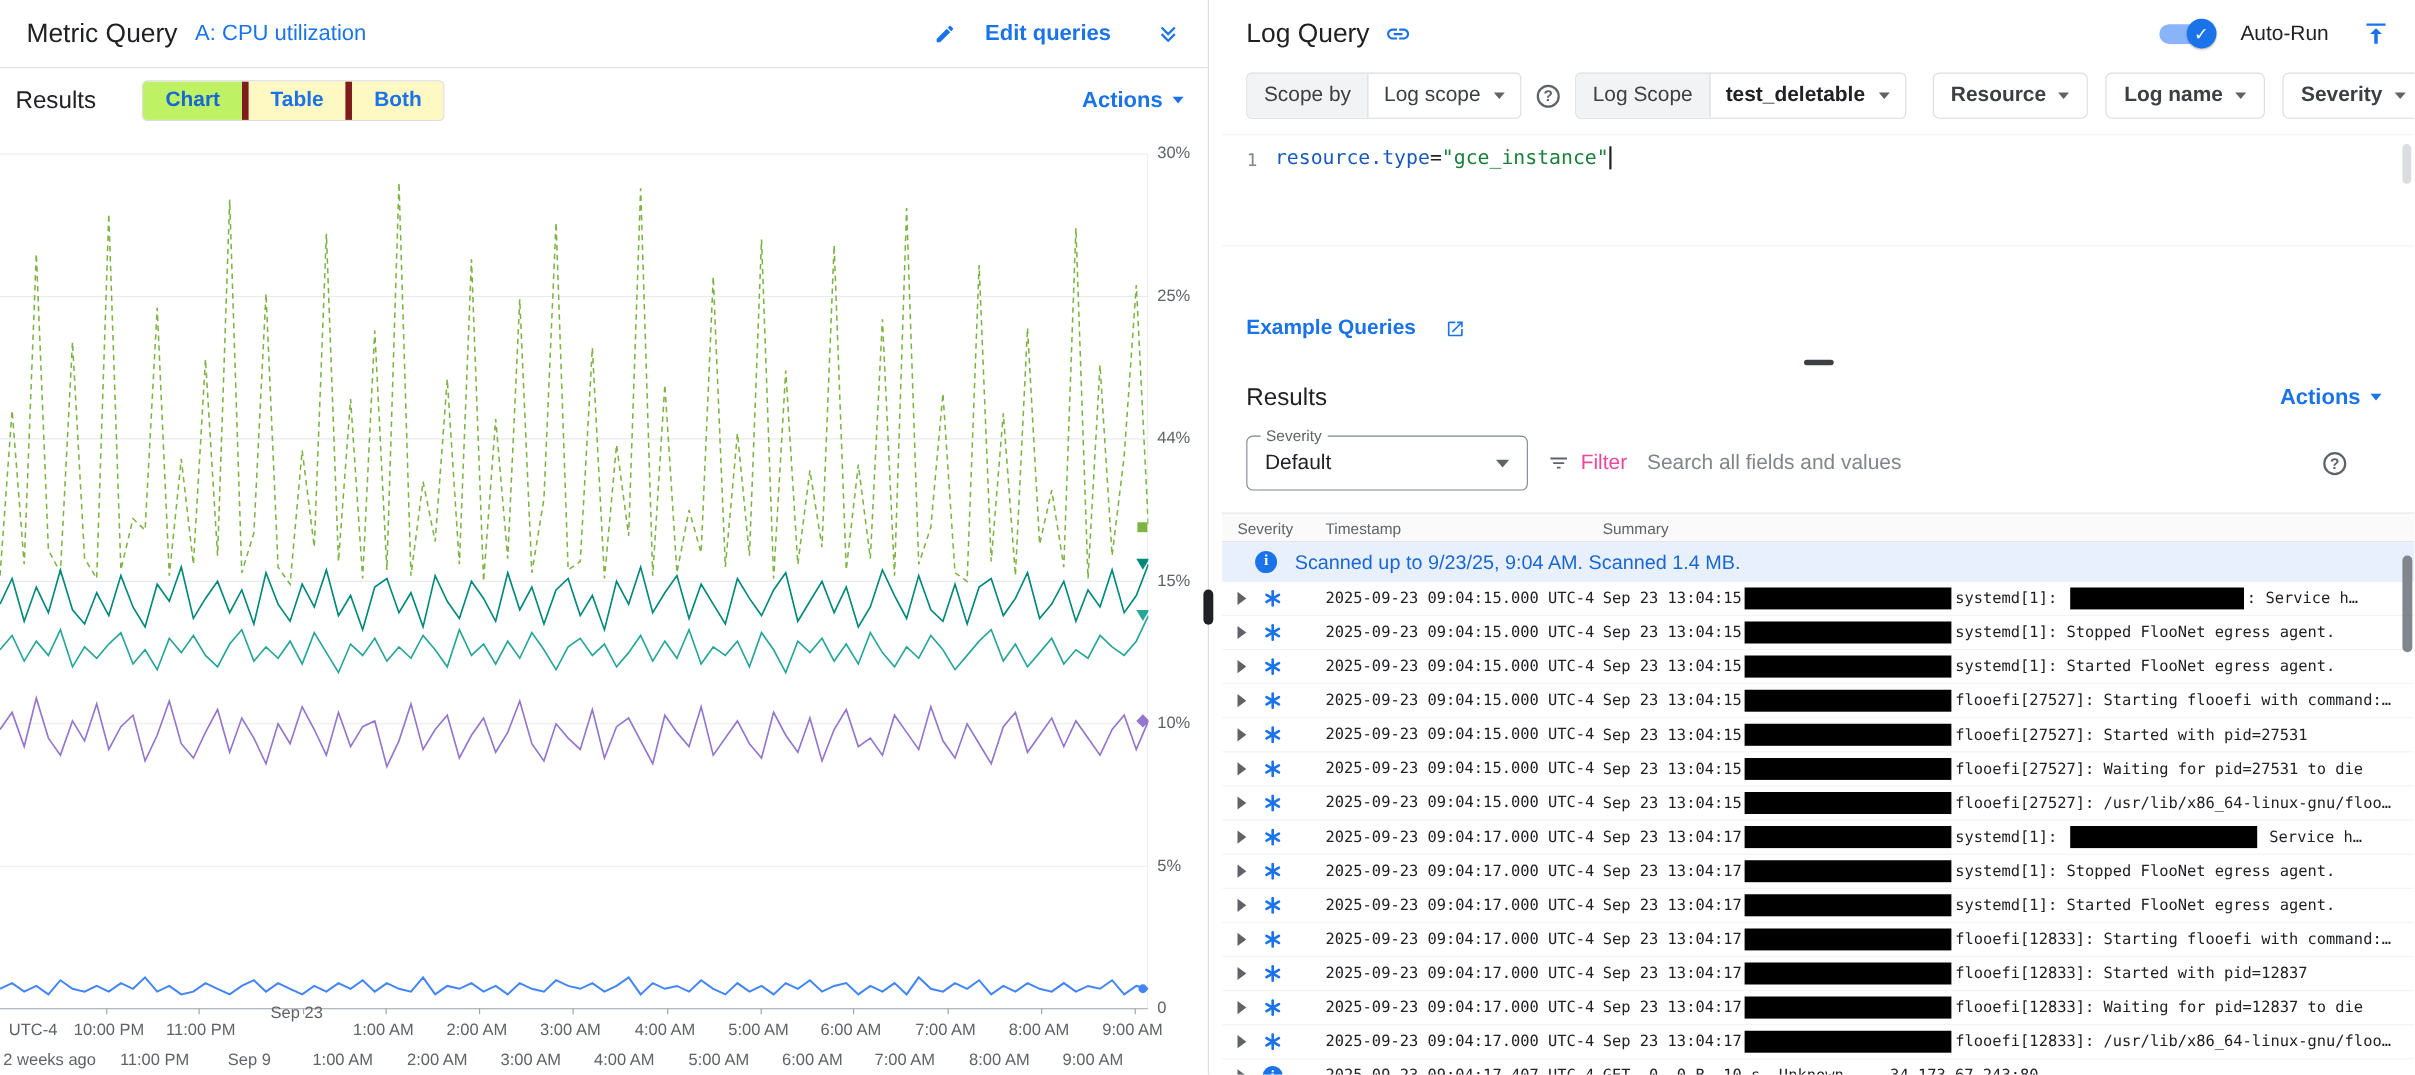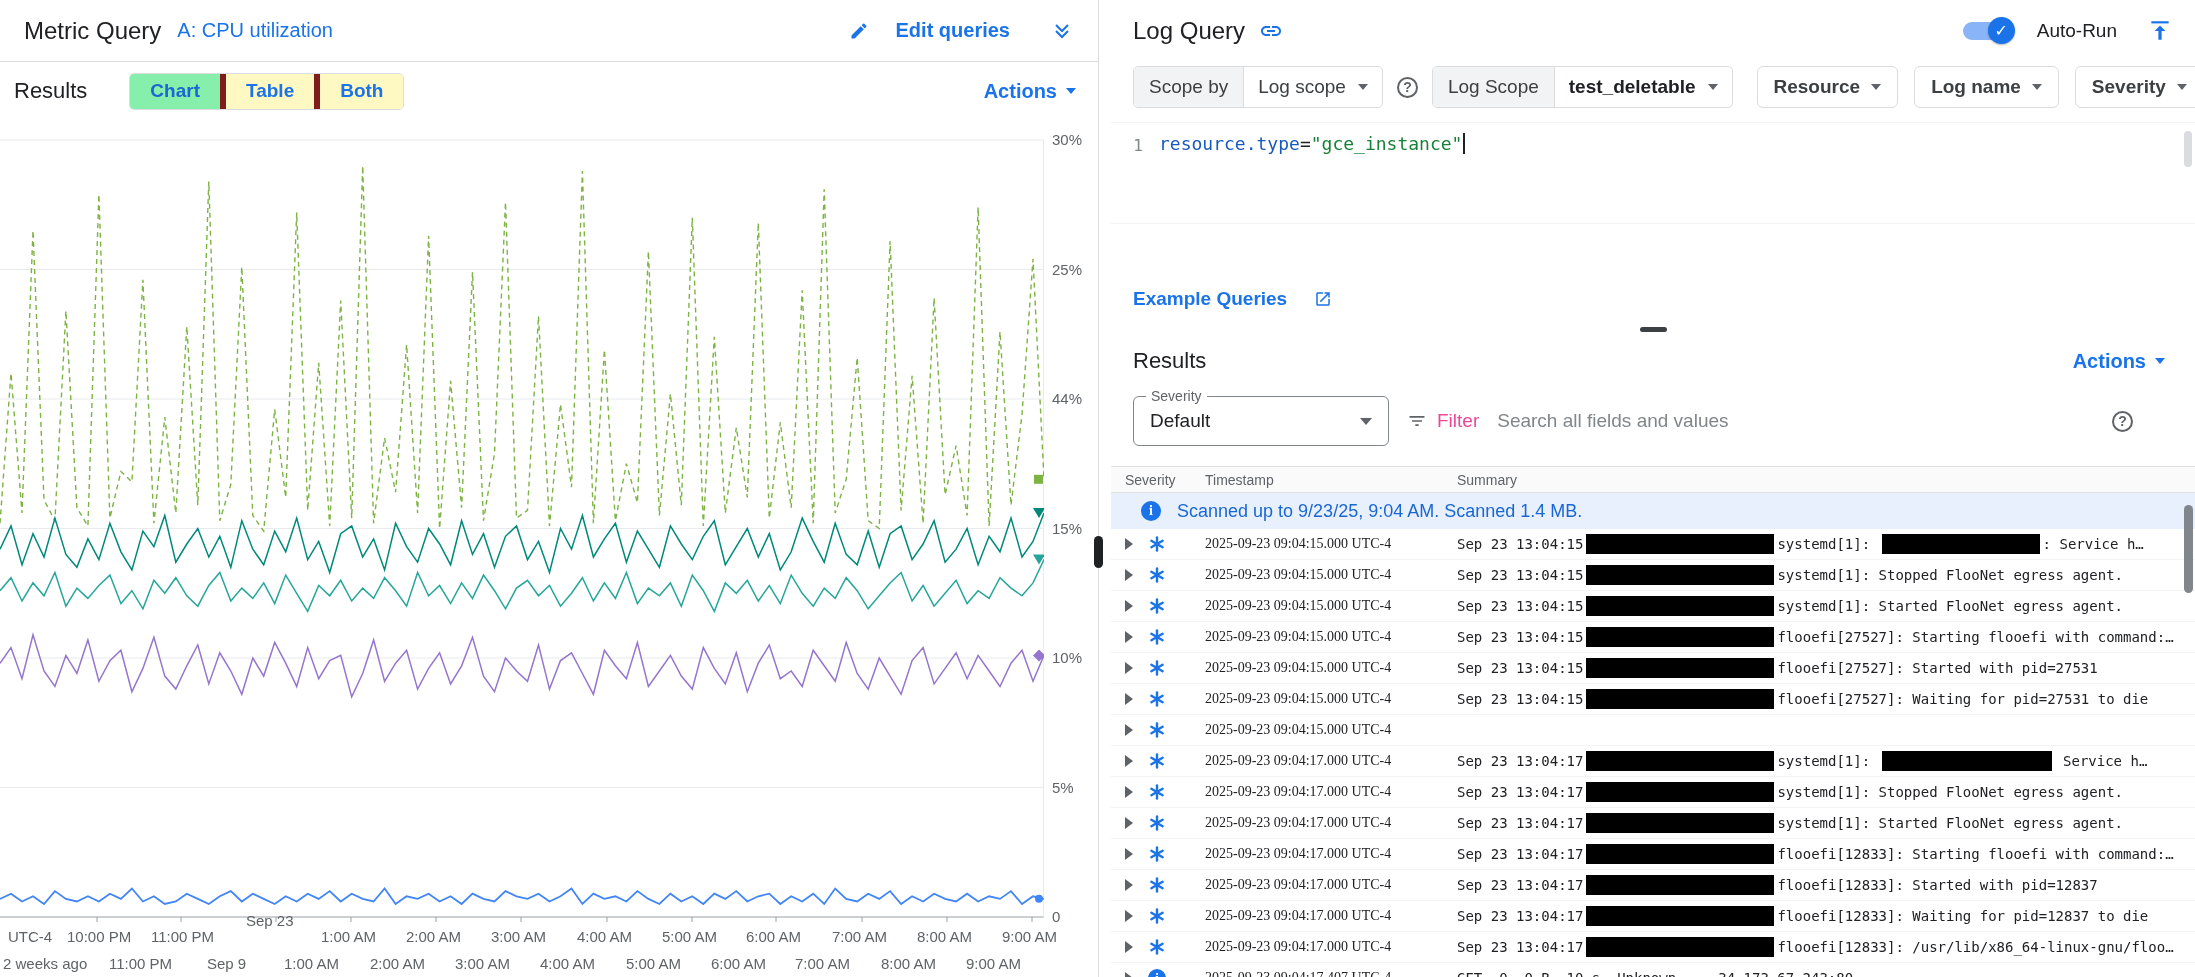--- a/index.html
+++ b/index.html
@@ -12,21 +12,21 @@
   .metric-panel { width:1098px; flex:0 0 auto; display:flex; flex-direction:column; position:relative; min-width:0; }
   .mq-header { height:62px; display:flex; align-items:center; padding:0 24px; border-bottom:1px solid #dadce0; gap:16px; flex:0 0 auto; }
   .mq-title { font-size:24px; color:#202124; white-space:nowrap; }
   .mq-query-link { font-size:20px; color:#1a73e8; white-space:nowrap; cursor:pointer; }
   .blue-btn { display:inline-flex; align-items:center; gap:27px; color:#1a73e8; font-weight:bold; font-size:20px; cursor:pointer; white-space:nowrap; }
   .mq-results-bar { height:58px; display:flex; align-items:center; padding:0 14px; gap:42px; flex:0 0 auto; }
   .section-title { font-size:22px; color:#202124; }
   .tabs { display:flex; border:1px solid #dadce0; border-radius:5px; overflow:hidden; height:37px; }
   .tab { padding:0 20px; display:flex; align-items:center; font-size:19px; font-weight:bold; color:#1a73e8; border-left:6px solid #7f1d1d; cursor:pointer; background:#fef9c3; }
   .tab:first-child { border-left:none; }
-  .tab.selected { background:#86efac; color:#1967d2; }
+  .tab.selected { background:#bef264; color:#1967d2; }
   .actions-btn { display:inline-flex; align-items:center; gap:9px; color:#1a73e8; font-weight:bold; font-size:20px; cursor:pointer; margin-right:8px; }
   .caret { width:0; height:0; border-left:5px solid transparent; border-right:5px solid transparent; border-top:6px solid; display:inline-block; }
   .chart-region { position:relative; flex:1; min-height:0; }
   #chart-svg { position:absolute; left:0; top:0; }
   .y-label { position:absolute; left:1052px; font-size:15px; color:#5f6368; white-space:nowrap; }
   .x-label { position:absolute; font-size:15px; color:#5f6368; white-space:nowrap; }
 
   
   .panel-divider { flex:0 0 13px; border-left:1px solid #dadce0; position:relative; background:#fff; }
   .divider-handle { position:absolute; left:-5px; top:536px; width:9px; height:32px; background:#202124; border-radius:5px; cursor:col-resize; }
@@ -76,21 +76,21 @@
 
   .log-table { flex:1; min-height:0; position:relative; display:flex; flex-direction:column; border-top:1px solid #e0e0e0; }
   .lt-header { display:grid; grid-template-columns:80px 252px 1fr; height:26px; align-items:center; background:#fafafa; border-bottom:1px solid #e0e0e0; font-size:14px; color:#5f6368; padding-left:14px; flex:0 0 auto; }
   .lt-banner { display:flex; align-items:center; gap:16px; background:#e8f0fe; height:36px; padding-left:30px; font-size:18px; color:#1967d2; flex:0 0 auto; }
   .info-badge { width:20px; height:20px; border-radius:50%; background:#1a73e8; color:#fff; font-size:14px; font-weight:bold; font-family:"Liberation Serif",serif; display:inline-flex; align-items:center; justify-content:center; flex:0 0 auto; }
   .lt-rows { flex:1; min-height:0; overflow:hidden; }
   .log-row { display:grid; grid-template-columns:80px 252px 1fr; height:31px; align-items:center; padding-left:14px; border-bottom:1px solid #f1f3f4; font-family:"DejaVu Sans Mono",monospace; font-size:14px; cursor:pointer; }
   .row-head { display:flex; align-items:center; gap:14px; }
   .tri-right { width:0; height:0; border-top:6px solid transparent; border-bottom:6px solid transparent; border-left:8px solid #5f6368; display:inline-block; }
   .row-sev { width:20px; display:inline-flex; justify-content:center; }
-  .row-ts { color:#202124; white-space:pre;font-family:Liberation Serif, serif; }
+  .row-ts { color:#202124; white-space:pre; }
   .row-sum { white-space:pre; overflow:hidden; color:#202124; }
   .redact { display:inline-block; height:21px; background:#000; vertical-align:middle; margin:0 3px; transform:translateY(-1px); }
   .info-badge.small { width:18px; height:18px; font-size:13px; }
   .results-scrollbar { position:absolute; right:2px; top:38px; width:9px; height:88px; background:#80868b; border-radius:5px; cursor:pointer; }
 </style>
 </head>
 <body>
 
 <div class="metric-panel">
   <div class="mq-header">
@@ -407,20 +407,21 @@
             <span class="tri-right"></span>
             <span class="row-sev">
               <svg width="16" height="16" viewBox="0 0 16 16">
                 <line x1="8" y1="1.5" x2="8" y2="14.5" stroke="#1a73e8" stroke-width="2.4" stroke-linecap="round" transform="rotate(0 8 8)"></line>
                 <line x1="8" y1="1.5" x2="8" y2="14.5" stroke="#1a73e8" stroke-width="2.4" stroke-linecap="round" transform="rotate(60 8 8)"></line>
                 <line x1="8" y1="1.5" x2="8" y2="14.5" stroke="#1a73e8" stroke-width="2.4" stroke-linecap="round" transform="rotate(120 8 8)"></line>
               </svg>
             </span>
           </span>
           <span class="row-ts">2025-09-23 09:04:15.000 UTC-4</span>
+          <span class="row-sum">Sep 23 13:04:15<span class="redact" style="width: 188px;"></span>flooefi[27527]: /usr/lib/x86_64-linux-gnu/floo…</span>
         </div>
         <div class="log-row">
           <span class="row-head">
             <span class="tri-right"></span>
             <span class="row-sev">
               <svg width="16" height="16" viewBox="0 0 16 16">
                 <line x1="8" y1="1.5" x2="8" y2="14.5" stroke="#1a73e8" stroke-width="2.4" stroke-linecap="round" transform="rotate(0 8 8)"></line>
                 <line x1="8" y1="1.5" x2="8" y2="14.5" stroke="#1a73e8" stroke-width="2.4" stroke-linecap="round" transform="rotate(60 8 8)"></line>
                 <line x1="8" y1="1.5" x2="8" y2="14.5" stroke="#1a73e8" stroke-width="2.4" stroke-linecap="round" transform="rotate(120 8 8)"></line>
               </svg>

